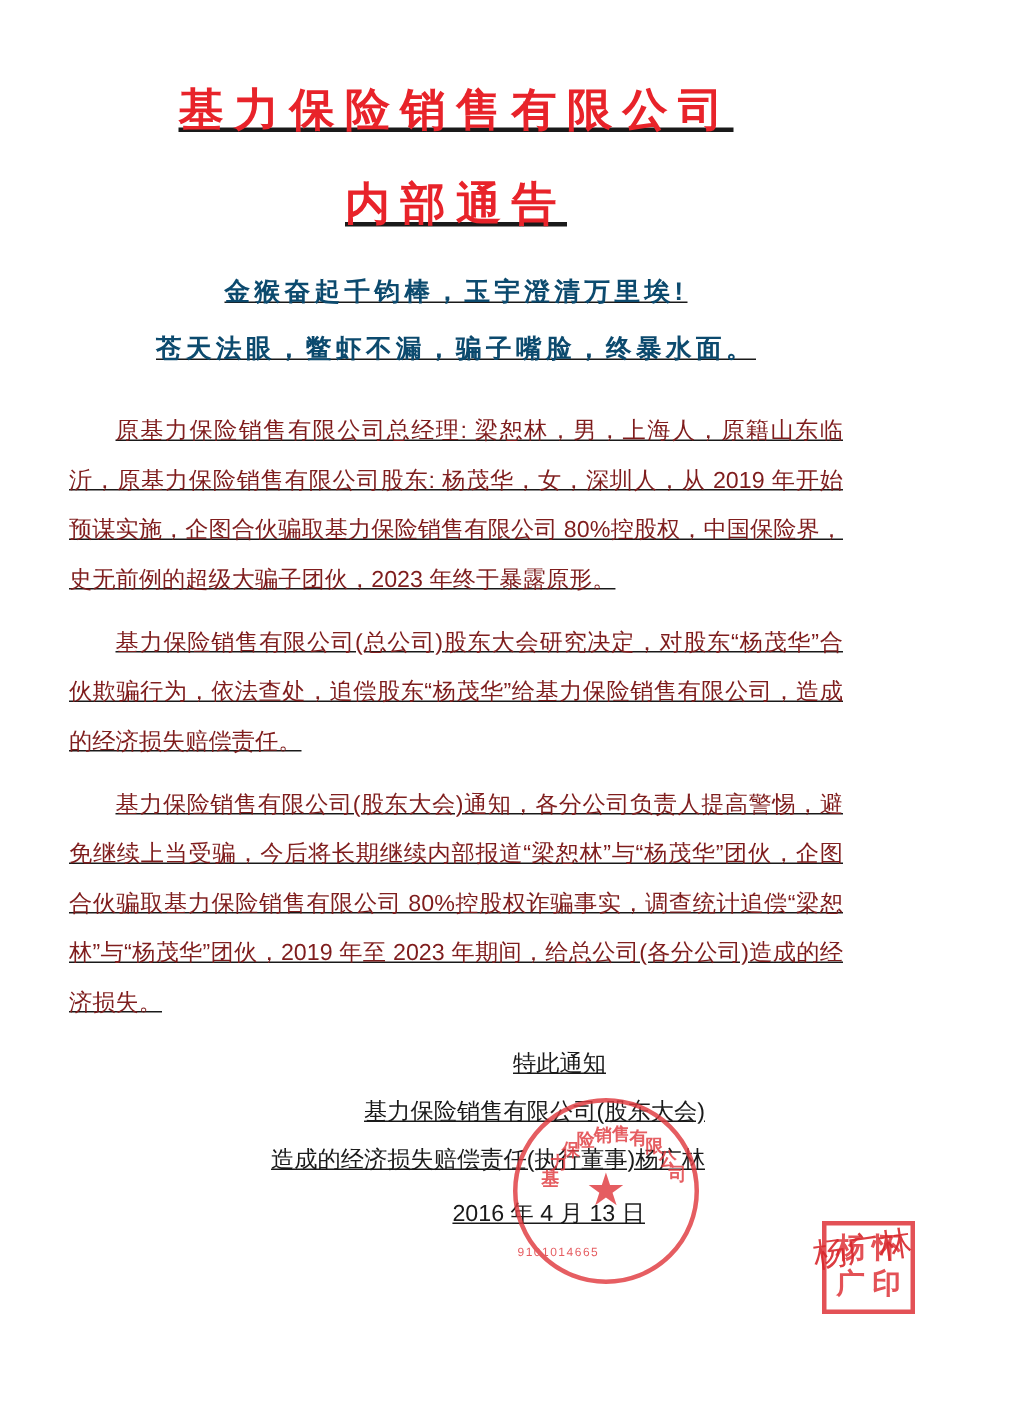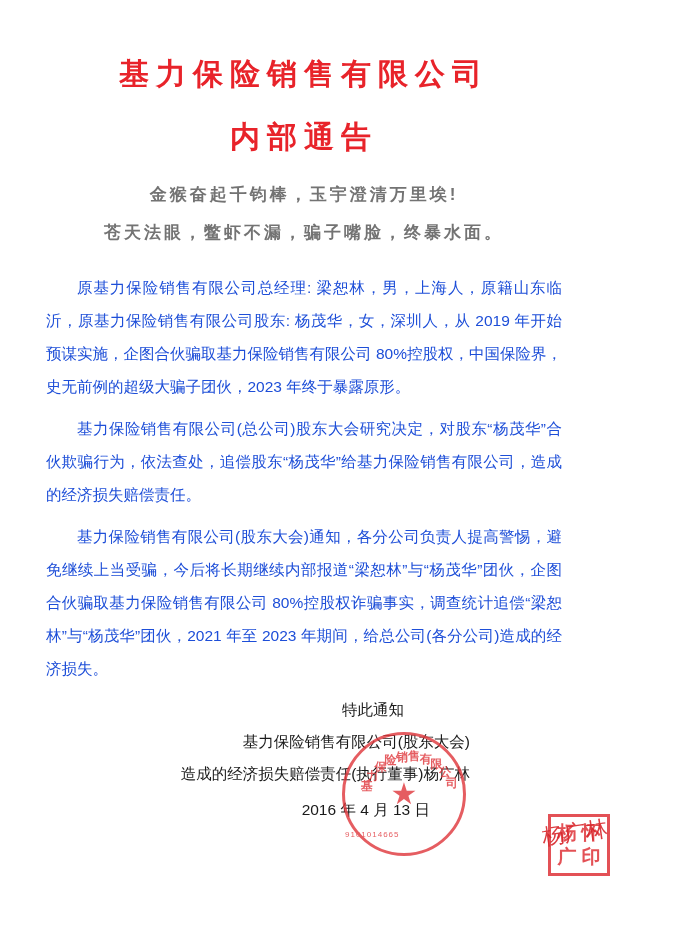--- a/index.html
+++ b/index.html
@@ -13,54 +13,55 @@
     font-family: "Liberation Sans", sans-serif;
     color: #1a1a1a;
     overflow: hidden;
   }
   .page {
     position: relative;
     width: 608px;
     height: 935px;
     box-sizing: border-box;
     padding: 52px 46px 0 46px;
+    text-decoration: underline;
   }
   .title-block {
     text-align: center;
     color: #e8232a;
     font-weight: bold;
     letter-spacing: 7px;
   }
   .title-line-1 {
     font-size: 30px;
     line-height: 44px;
     white-space: nowrap;
   }
   .title-line-2 {
     font-size: 30px;
     line-height: 44px;
     margin-top: 19px;
     white-space: nowrap;
   }
   .slogan {
     text-align: center;
-    color: #737373;
+    color: #0c4a6e;
     font-weight: bold;
     font-size: 17px;
     letter-spacing: 3px;
     line-height: 36px;
   }
   .slogan-1 { margin-top: 18px; }
   .slogan-2 { margin-top: 2px; text-align: center; }
 
   .body-text {
     margin-top: 20px;
     font-size: 15.5px;
     line-height: 33px;
-    color: #1d4ed8;
+    color: #7f1d1d;
     text-align: justify;
   }
   .para {
     text-indent: 2em;
     margin: 0 0 9px 0;
     text-align: justify;
     text-justify: inter-ideograph;
   }
 
   .closing {
@@ -169,21 +170,21 @@
     <div class="title-line-1">基力保险销售有限公司</div>
     <div class="title-line-2">内部通告</div>
   </div>
 
   <div class="slogan slogan-1">金猴奋起千钧棒，玉宇澄清万里埃!</div>
   <div class="slogan slogan-2">苍天法眼，鳖虾不漏，骗子嘴脸，终暴水面。</div>
 
   <div class="body-text">
     <p class="para">原基力保险销售有限公司总经理: 梁恕林，男，上海人，原籍山东临沂，原基力保险销售有限公司股东: 杨茂华，女，深圳人，从 2019 年开始预谋实施，企图合伙骗取基力保险销售有限公司 80%控股权，中国保险界，史无前例的超级大骗子团伙，2023 年终于暴露原形。</p>
     <p class="para">基力保险销售有限公司(总公司)股东大会研究决定，对股东“杨茂华”合伙欺骗行为，依法查处，追偿股东“杨茂华”给基力保险销售有限公司，造成的经济损失赔偿责任。</p>
-    <p class="para">基力保险销售有限公司(股东大会)通知，各分公司负责人提高警惕，避免继续上当受骗，今后将长期继续内部报道“梁恕林”与“杨茂华”团伙，企图合伙骗取基力保险销售有限公司 80%控股权诈骗事实，调查统计追偿“梁恕林”与“杨茂华”团伙，2021 年至 2023 年期间，给总公司(各分公司)造成的经济损失。</p>
+    <p class="para">基力保险销售有限公司(股东大会)通知，各分公司负责人提高警惕，避免继续上当受骗，今后将长期继续内部报道“梁恕林”与“杨茂华”团伙，企图合伙骗取基力保险销售有限公司 80%控股权诈骗事实，调查统计追偿“梁恕林”与“杨茂华”团伙，2019 年至 2023 年期间，给总公司(各分公司)造成的经济损失。</p>
   </div>
 
   <div class="closing">
     <div class="closing-line first">特此通知</div>
     <div class="closing-line">基力保险销售有限公司(股东大会)</div>
     <div class="closing-line">造成的经济损失赔偿责任(执行董事)杨广林</div>
     <div class="closing-line date">2016 年 4 月 13 日</div>
   </div>
 
   <div class="seal-round">

